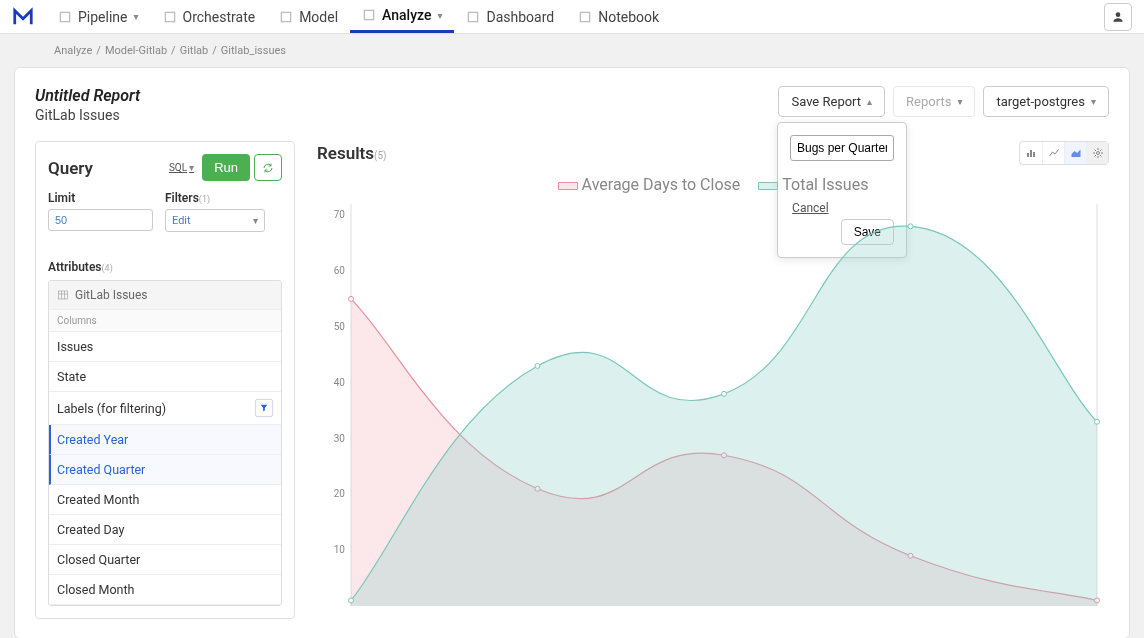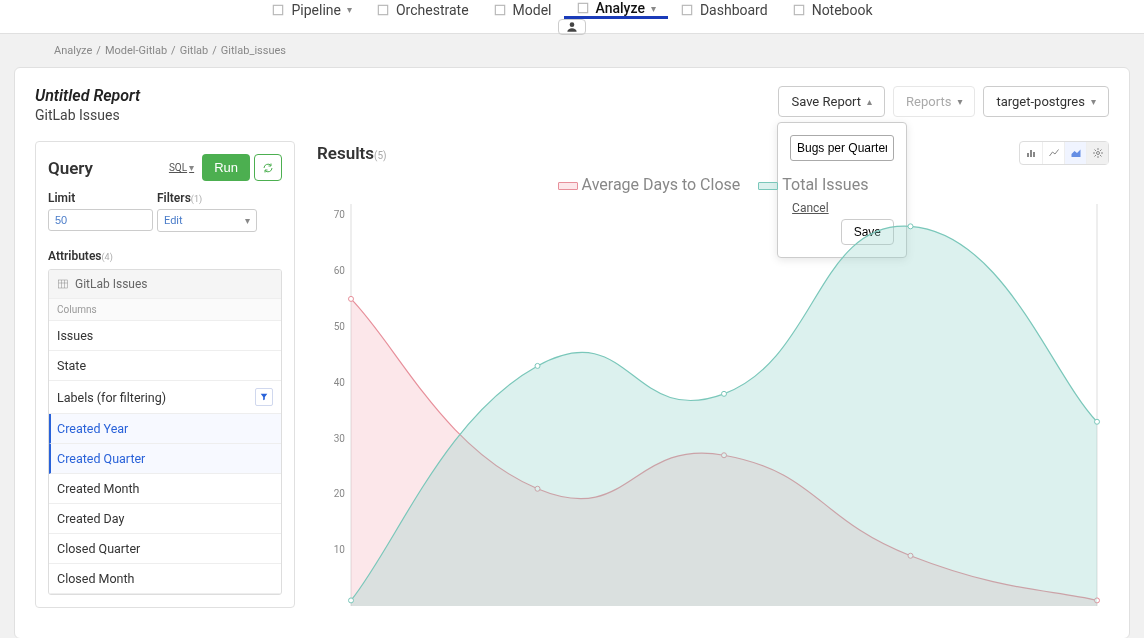--- a/index.html
+++ b/index.html
@@ -1,17 +1,17 @@
 <!DOCTYPE html>
 <html><head>
 <meta charset="utf-8">
 <style>
 * { box-sizing: border-box; margin: 0; padding: 0; }
 body { font-family: -apple-system, BlinkMacSystemFont, "Segoe UI", Roboto, sans-serif; background: #f1f1f1; color: #333; font-size: 14px; width: 1144px; height: 638px; overflow: hidden; }
-.topbar { background: #fff; height: 34px; display: flex; align-items: center; padding: 0 12px; border-bottom: 1px solid #e0e0e0; flex-direction: column; }
+.topbar { background: #fff; height: 34px; display: flex; align-items: center; padding: 0 12px; border-bottom: 1px solid #e0e0e0; }
 .logo { width: 22px; height: 22px; margin-right: 12px; }
 .nav-items { display: flex; gap: 0; height: 100%; align-items: stretch; }
 .nav-item { display: flex; align-items: center; gap: 6px; padding: 0 12px; font-size: 14px; color: #444; cursor: pointer; }
 .nav-item.active { border-bottom: 3px solid #1a3bb9; color: #111; font-weight: 500; }
 .nav-icon { width: 14px; height: 14px; opacity: 0.6; }
 .chev { font-size: 10px; color: #888; }
 .spacer { flex: 1; }
 .user-btn { width: 28px; height: 28px; border: 1px solid #ccc; border-radius: 4px; display: flex; align-items: center; justify-content: center; }
 
 .breadcrumb { padding: 10px 54px; font-size: 11px; color: #888; }
@@ -35,21 +35,21 @@
 
 .content-row { display: flex; gap: 22px; align-items: flex-start; }
 .query-panel { width: 260px; border: 1px solid #e0e0e0; border-radius: 4px; padding: 12px; }
 .panel-head { display: flex; align-items: center; justify-content: space-between; margin-bottom: 10px; }
 .panel-head h3 { font-size: 17px; font-weight: 600; }
 .sql-link { font-size: 10px; text-decoration: underline; color: #555; display: flex; align-items: center; gap: 2px; }
 .run-group { display: flex; gap: 4px; }
 .run-btn { background: #4caf50; color: #fff; border: none; border-radius: 4px; padding: 6px 12px; font-size: 13px; font-weight: 500; }
 .refresh-btn { background: #fff; border: 1px solid #4caf50; color: #4caf50; border-radius: 4px; width: 28px; display: flex; align-items: center; justify-content: center; }
 
-.qrow { display: flex; gap: 4px; margin-bottom: 17px; }
+.qrow { display: flex; gap: 12px; margin-bottom: 28px; }
 .qcol label { font-size: 12px; font-weight: 600; display: block; margin-bottom: 4px; }
 .limit-input { width: 105px; border: 1px solid #ccc; border-radius: 3px; padding: 4px 6px; font-size: 11px; color: #4a7cc9; }
 .filter-select { width: 100px; border: 1px solid #ccc; border-radius: 3px; padding: 4px 6px; font-size: 11px; color: #4a7cc9; display: flex; justify-content: space-between; align-items: center; }
 
 .attrs-label { font-size: 12px; font-weight: 600; margin-bottom: 6px; }
 .attrs-label .count { font-size: 9px; color: #aaa; font-weight: 400; }
 .attrs-box { border: 1px solid #ddd; border-radius: 3px; overflow: hidden; }
 .attrs-header { background: #f5f5f5; padding: 7px 8px; font-size: 12px; color: #666; display: flex; align-items: center; gap: 6px; border-bottom: 1px solid #eee; }
 .attrs-subheader { background: #fafafa; padding: 5px 8px; font-size: 10px; color: #999; border-bottom: 1px solid #eee; }
 .attr-item { padding: 7px 8px; font-size: 12.5px; border-bottom: 1px solid #eee; display: flex; justify-content: space-between; align-items: center; cursor: pointer; }

